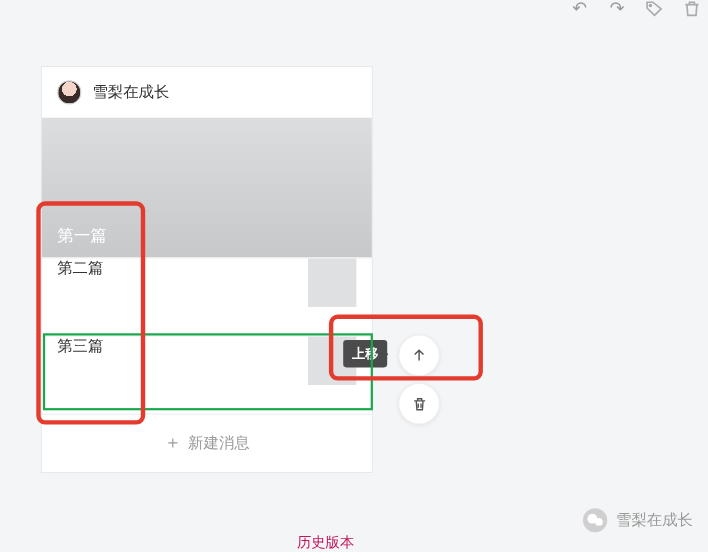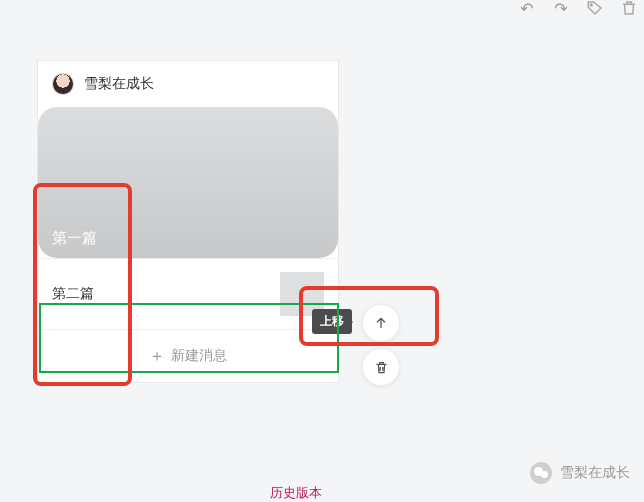--- a/index.html
+++ b/index.html
@@ -5,23 +5,23 @@
   html,body{margin:0;padding:0;width:644px;height:502px;font-family:-apple-system,"Helvetica Neue","PingFang SC","Microsoft YaHei",sans-serif;background:#f4f5f6;overflow:hidden;}
   .canvas{position:relative;width:644px;height:502px;}
   
   .top-tools{position:absolute;right:5px;top:-2px;display:flex;gap:14px;color:#999;}
   .top-tools span{display:inline-flex;width:20px;height:20px;align-items:center;justify-content:center;}
   
   .card{position:absolute;left:37px;top:60px;width:300px;background:#fff;border:1px solid #e8e8e8;}
   .card-head{display:flex;align-items:center;gap:10px;padding:12px 14px;}
   .avatar{width:20px;height:20px;border-radius:50%;background:radial-gradient(circle at 50% 35%, #f3d6c9 0 40%, #3a2b2b 41% 100%);border:1px solid #d0d0d0;}
   .author{font-size:14px;color:#333;}
-  .cover{height:151px;background:linear-gradient(#dcdddf,#c7c8ca);position:relative;border-radius:19px;}
+  .cover{height:127px;background:linear-gradient(#dcdddf,#c7c8ca);position:relative;}
   .cover-title{position:absolute;left:14px;bottom:10px;color:#fff;font-size:15px;}
-  .row{height:70px;border-top:1px solid #eee;display:flex;align-items:center;padding:0 14px;font-size:14px;color:#333;position:relative;justify-content:space-between;}
+  .row{height:70px;border-top:1px solid #eee;display:flex;padding:0 14px;font-size:14px;color:#333;position:relative;justify-content:space-between;}
   .thumb{width:44px;height:44px;background:#dfe0e2;}
   .new-row{height:52px;border-top:1px solid #eee;display:flex;align-items:center;justify-content:center;color:#9a9a9a;font-size:14px;gap:6px;}
   .plus{font-size:16px;line-height:1;color:#9a9a9a;}
   
   .fab{position:absolute;width:36px;height:36px;border-radius:50%;background:#fff;border:1px solid #eee;box-shadow:0 1px 4px rgba(0,0,0,.08);display:flex;align-items:center;justify-content:center;color:#555;font-size:17px;}
   .fab-up{left:362px;top:304px;}
   .fab-del{left:362px;top:348px;}
   
   .tooltip{position:absolute;left:312px;top:309px;background:#4b4b4b;color:#fff;font-size:12px;padding:4px 8px;border-radius:3px;font-weight:bold;}
   .tooltip:after{content:"";position:absolute;right:-6px;top:50%;margin-top:-5px;border:5px solid transparent;border-left-color:#4b4b4b;}
@@ -65,20 +65,24 @@
       <div class="avatar"></div>
       <div class="author">雪梨在成长</div>
     </div>
     <div class="cover">
       <div class="cover-title">第一篇</div>
     </div>
     <div class="row">
       <span>第二篇</span>
       <div class="thumb"></div>
     </div>
+    <div class="row">
+      <span>第三篇</span>
+      <div class="thumb"></div>
+    </div>
     <div class="new-row">
       <span class="plus">＋</span>
       <span>新建消息</span>
     </div>
   </div>
 
   <div class="tooltip">上移</div>
   <div class="fab fab-up">
     <span>
       <svg width="16" height="16" viewBox="0 0 24 24" fill="none" stroke="#555" stroke-width="2">

